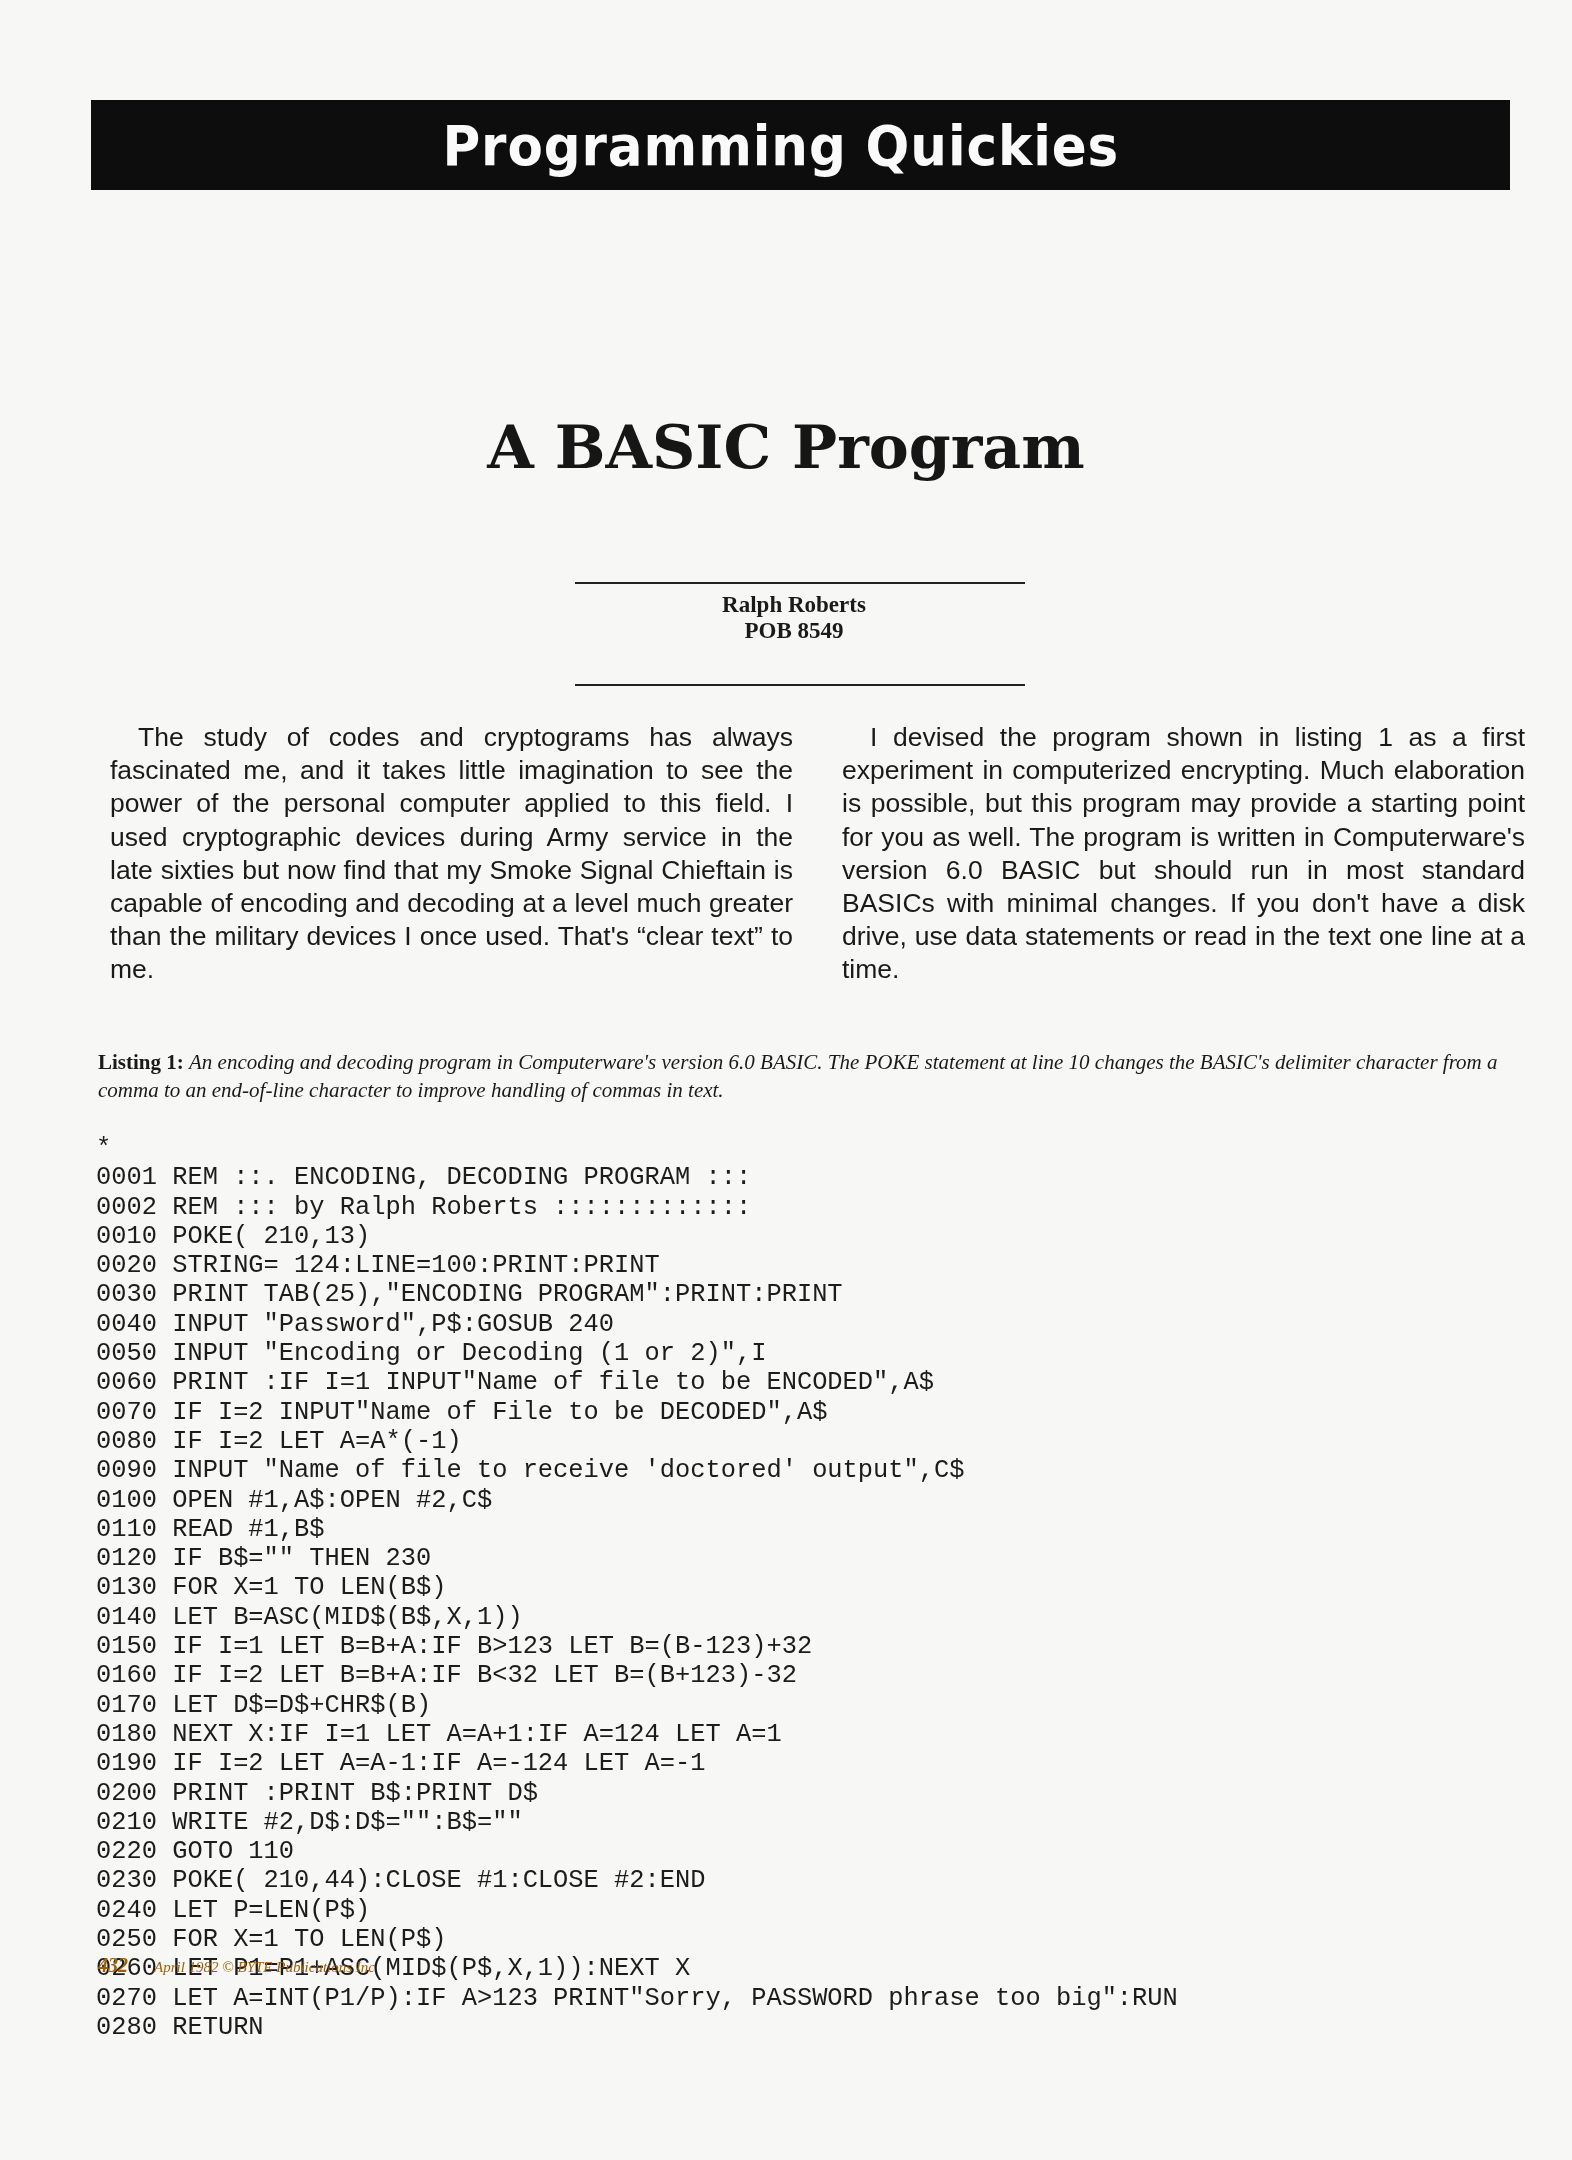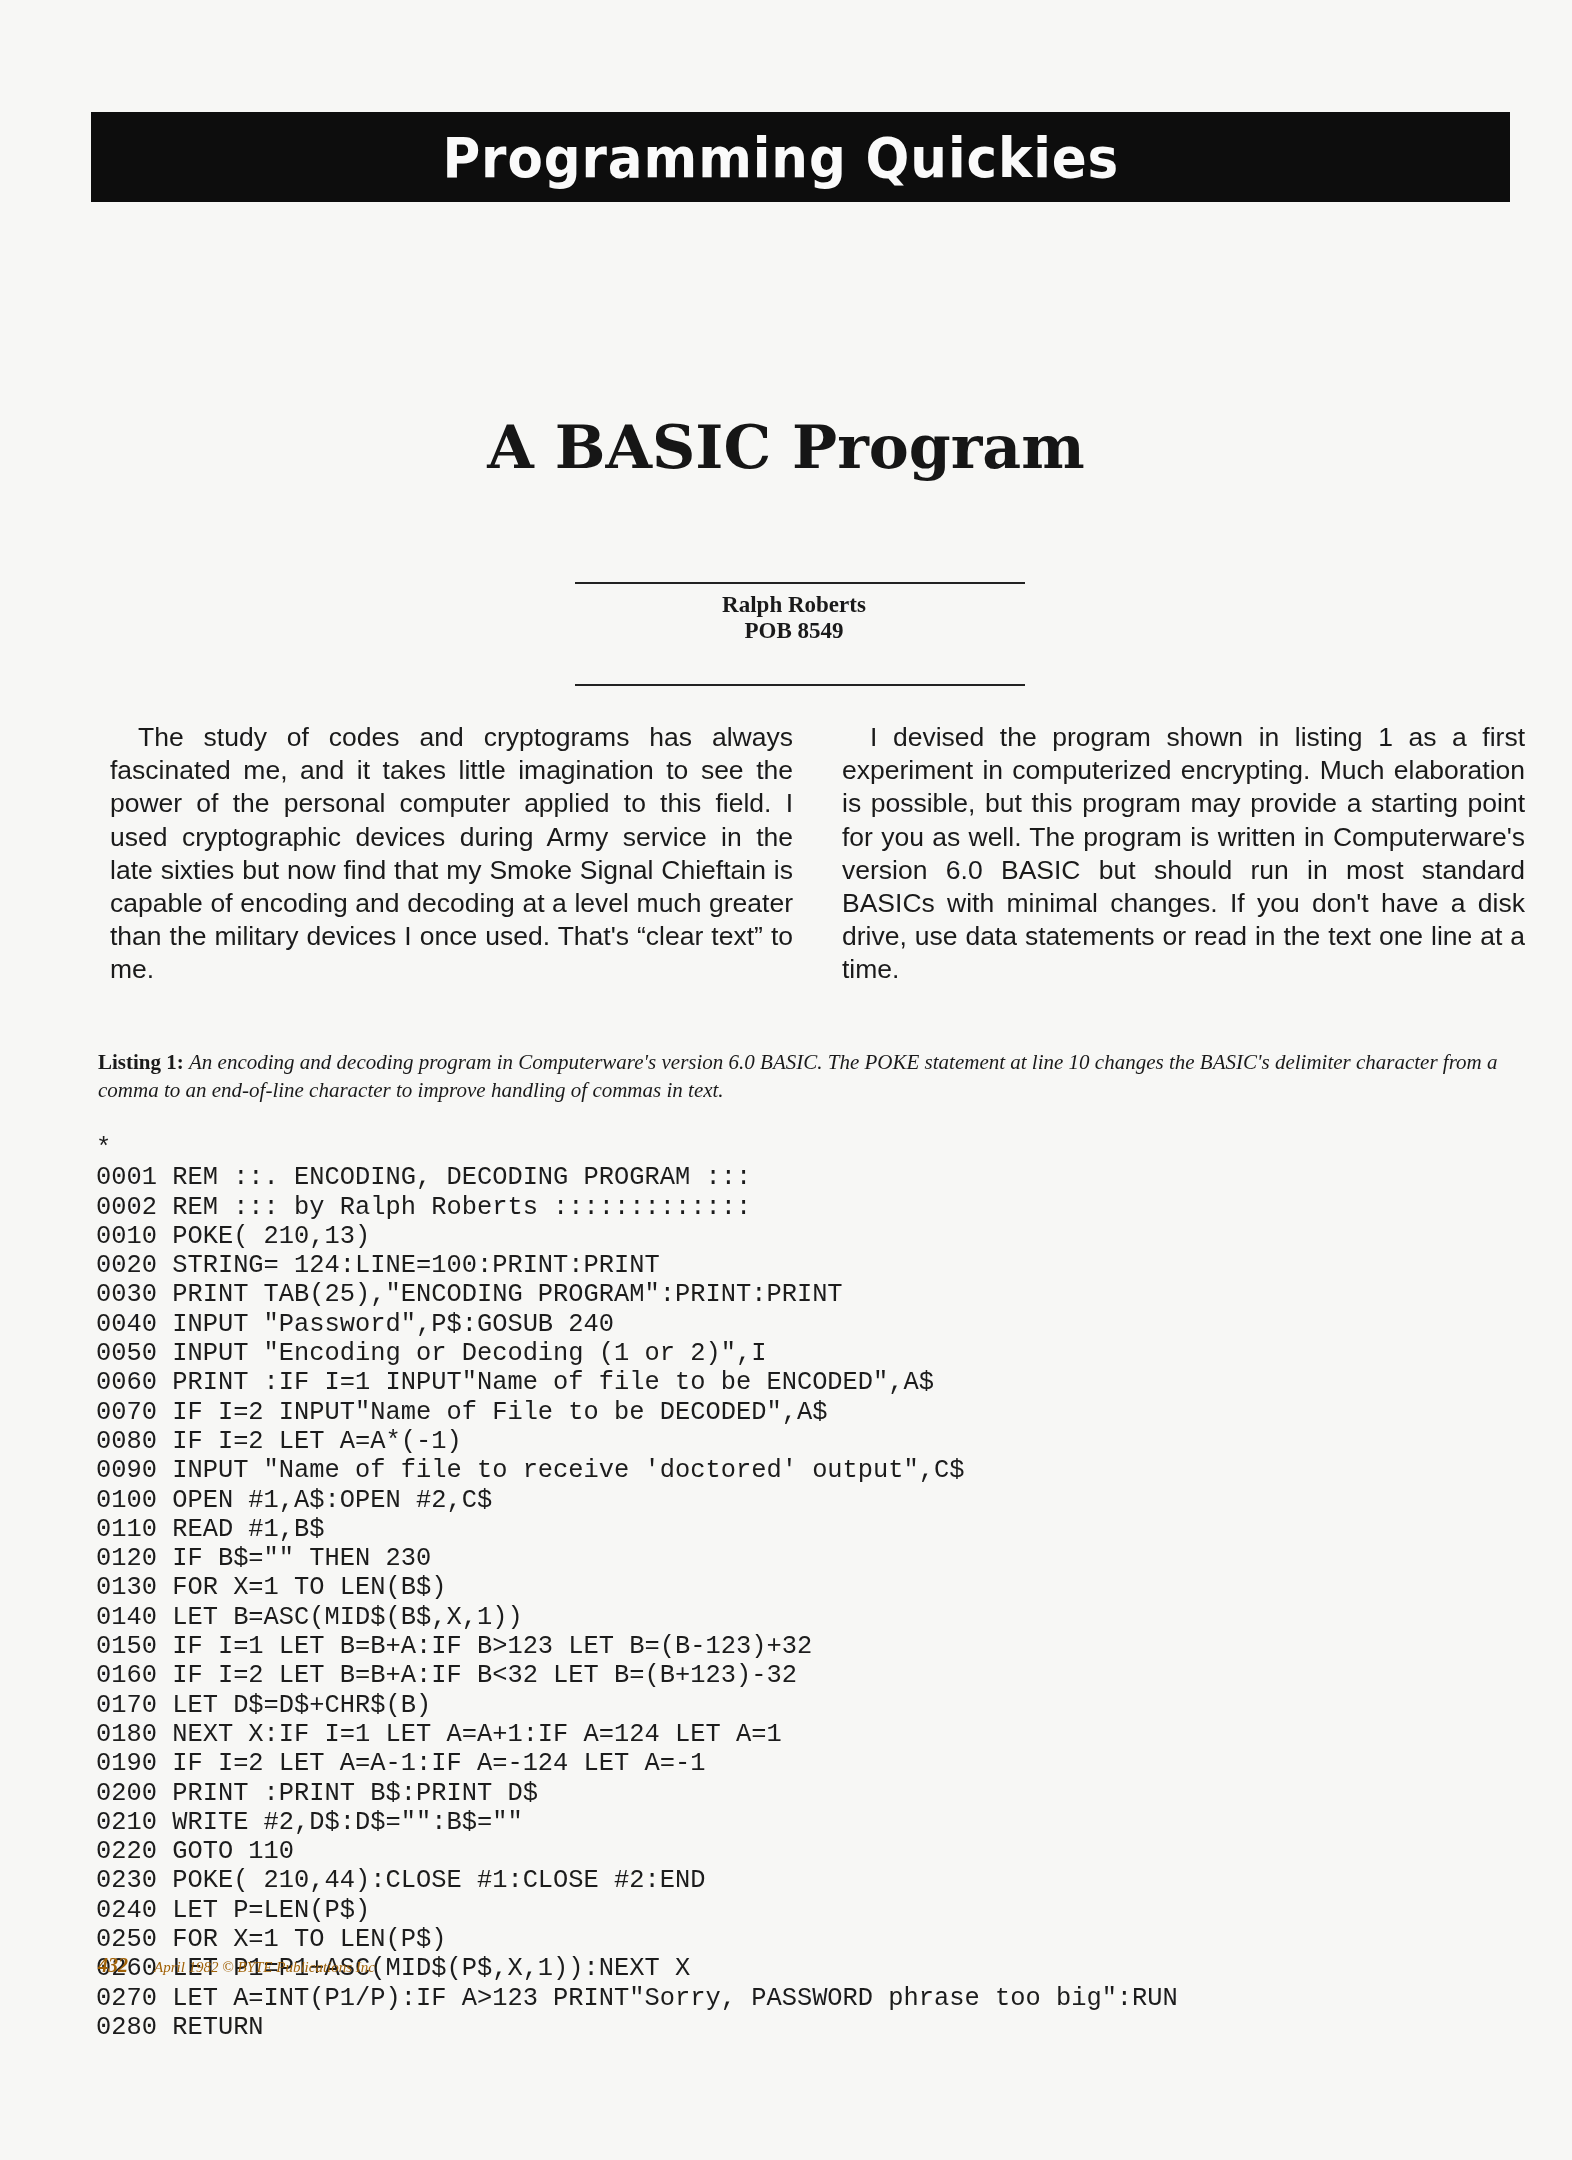--- a/index.html
+++ b/index.html
@@ -8,21 +8,21 @@
     background: #f7f7f5;
     position: relative;
     overflow: hidden;
     color: #1a1a1a;
     font-family: "DejaVu Serif", serif;
   }
   .banner {
     position: absolute; left: 91px; top: 100px;
     width: 1419px; height: 90px;
     background: #0d0d0d;
-    display: flex; align-items: center; justify-content: center; margin-top: 12px;
+    display: flex; align-items: center; justify-content: center;
   }
   .banner span {
     color: #fafafa;
     font-family: "DejaVu Sans", sans-serif;
     font-weight: bold;
     font-size: 56px;
     letter-spacing: 1px;
     transform: scaleX(0.92);
     display: inline-block;
     margin-left: -40px;

